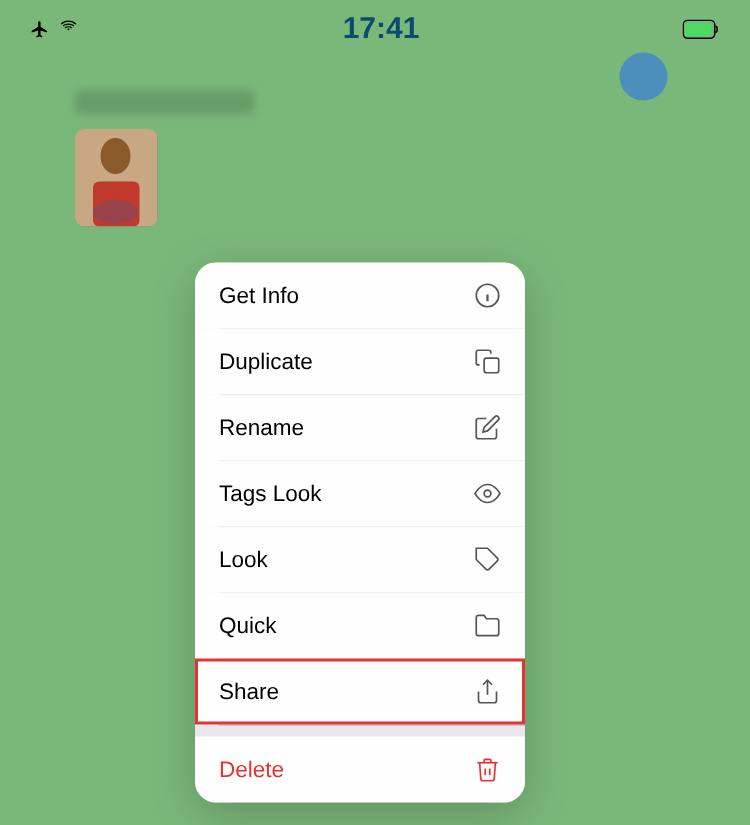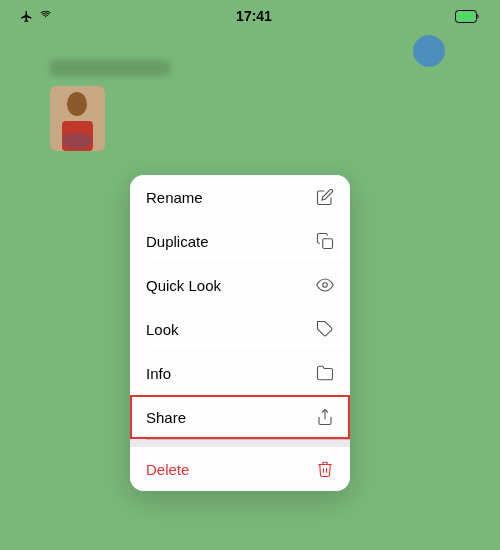--- a/index.html
+++ b/index.html
@@ -24,23 +24,23 @@
       z-index: 10;
     }
 
     .status-left {
       display: flex;
       gap: 6px;
       align-items: center;
     }
 
     .status-center {
-      font-size: 14px;
+      font-size: 20px;
       font-weight: 600;
-      color: #000000;
+      color: #0c4a6e;
     }
 
     .status-right {
       display: flex;
       align-items: center;
       gap: 4px;
     }
 
     
     .bg-content {
@@ -180,56 +180,64 @@
       <rect width="55" height="65" fill="#c8a882"></rect>
       <ellipse cx="27" cy="18" rx="10" ry="12" fill="#8b5a2b"></ellipse>
       <rect x="12" y="35" width="31" height="30" rx="4" fill="#c0392b"></rect>
       <ellipse cx="27" cy="55" rx="15" ry="8" fill="#3b5998" opacity="0.3"></ellipse>
     </svg>
   </div>
 </div>
 
 <div class="context-menu">
 
+  <div class="menu-item">
+    <span class="menu-item-label">Get Info</span>
+    <svg class="icon-svg" viewBox="0 0 24 24" stroke="#555">
+      <circle cx="12" cy="12" r="10"></circle>
+      <line x1="12" y1="8" x2="12" y2="8" stroke-width="2"></line>
+      <line x1="12" y1="11" x2="12" y2="17" stroke-width="2"></line>
+    </svg>
+  </div>
+
+  <div class="menu-item">
+    <span class="menu-item-label">Duplicate</span>
+    <svg class="icon-svg" viewBox="0 0 24 24">
+      <rect x="9" y="9" width="13" height="13" rx="2" ry="2" stroke="#555"></rect>
+      <path d="M5 15H4a2 2 0 0 1-2-2V4a2 2 0 0 1 2-2h9a2 2 0 0 1 2 2v1" stroke="#555"></path>
+    </svg>
+  </div>
 
   <div class="menu-item">
     <span class="menu-item-label">Rename</span>
     <svg class="icon-svg" viewBox="0 0 24 24">
       <path d="M11 4H4a2 2 0 0 0-2 2v14a2 2 0 0 0 2 2h14a2 2 0 0 0 2-2v-7" stroke="#555"></path>
       <path d="M18.5 2.5a2.121 2.121 0 0 1 3 3L12 15l-4 1 1-4 9.5-9.5z" stroke="#555"></path>
     </svg>
   </div>
 
   <div class="menu-item">
-    <span class="menu-item-label">Duplicate</span>
-    <svg class="icon-svg" viewBox="0 0 24 24">
-      <rect x="9" y="9" width="13" height="13" rx="2" ry="2" stroke="#555"></rect>
-      <path d="M5 15H4a2 2 0 0 1-2-2V4a2 2 0 0 1 2-2h9a2 2 0 0 1 2 2v1" stroke="#555"></path>
-    </svg>
-  </div>
-
-  <div class="menu-item">
-    <span class="menu-item-label">Quick Look</span>
+    <span class="menu-item-label">Tags Look</span>
     <svg class="icon-svg" viewBox="0 0 24 24">
       <path d="M1 12s4-8 11-8 11 8 11 8-4 8-11 8-11-8-11-8z" stroke="#555"></path>
       <circle cx="12" cy="12" r="3" stroke="#555"></circle>
     </svg>
   </div>
 
   <div class="menu-item">
     <span class="menu-item-label">Look</span>
     <svg class="icon-svg" viewBox="0 0 24 24">
       <path d="M20.59 13.41l-7.17 7.17a2 2 0 0 1-2.83 0L2 12V2h10l8.59 8.59a2 2 0 0 1 0 2.82z" stroke="#555"></path>
       <line x1="7" y1="7" x2="7.01" y2="7" stroke="#555" stroke-width="2"></line>
     </svg>
   </div>
 
 
   <div class="menu-item">
-    <span class="menu-item-label">Info</span>
+    <span class="menu-item-label">Quick</span>
     <svg class="icon-svg" viewBox="0 0 24 24">
       <path d="M22 19a2 2 0 0 1-2 2H4a2 2 0 0 1-2-2V5a2 2 0 0 1 2-2h5l2 3h9a2 2 0 0 1 2 2z" stroke="#555"></path>
     </svg>
   </div>
 
   <div class="menu-item share-item">
     <span class="menu-item-label">Share</span>
     <svg class="icon-svg" viewBox="0 0 24 24">
       <path d="M4 12v8a2 2 0 0 0 2 2h12a2 2 0 0 0 2-2v-8" stroke="#555"></path>
       <polyline points="16 6 12 2 8 6" stroke="#555"></polyline>

